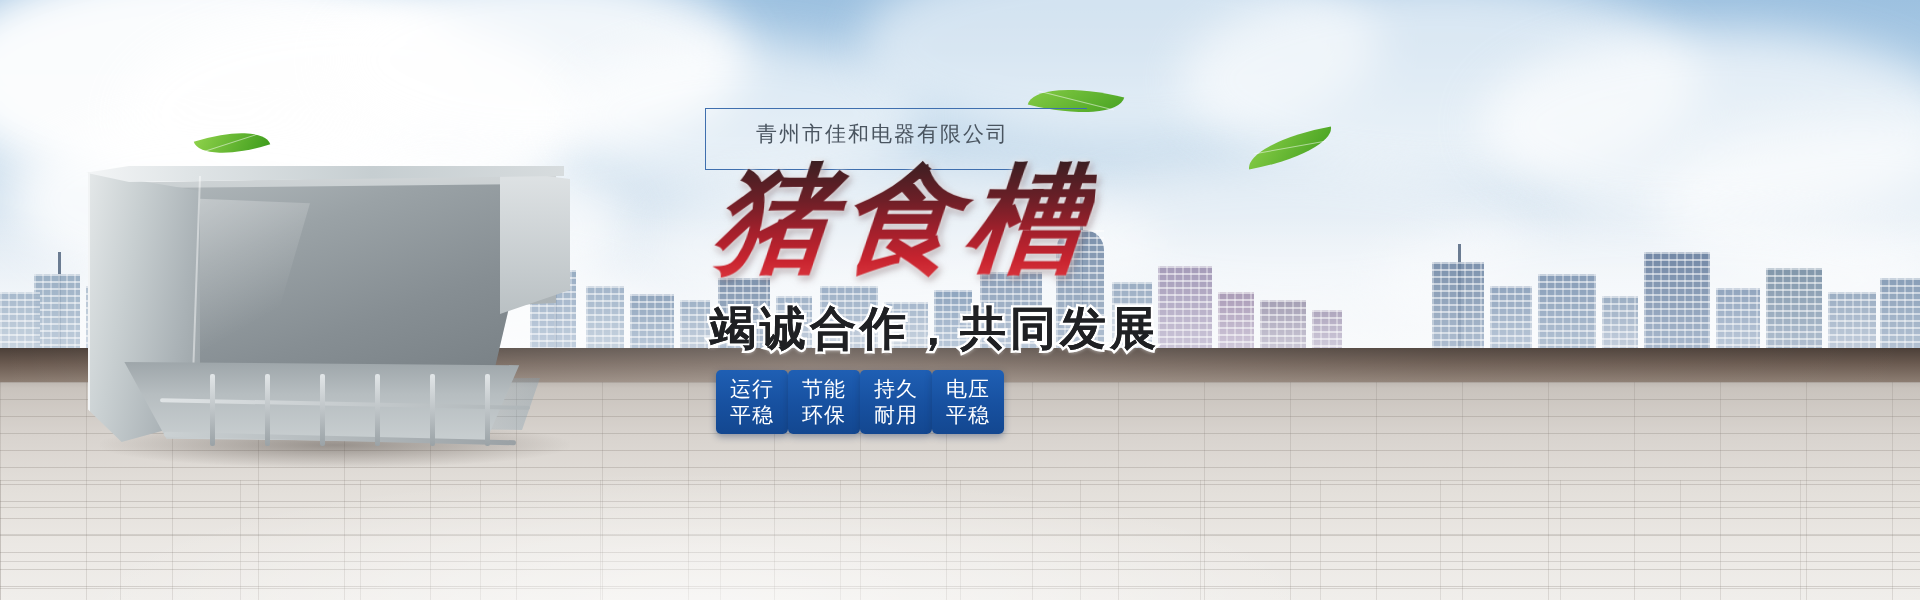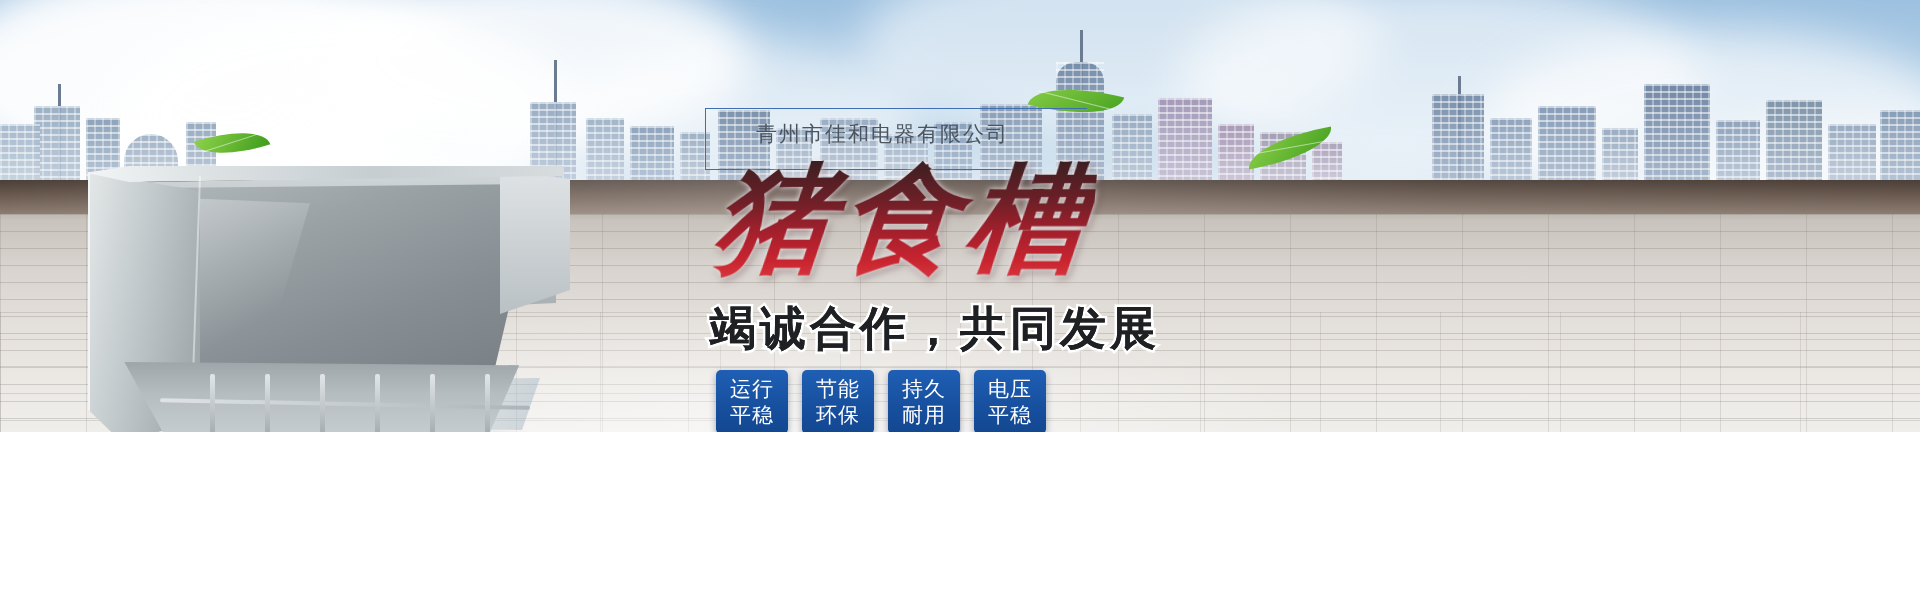--- a/index.html
+++ b/index.html
@@ -1,21 +1,21 @@
 <!DOCTYPE html>
 <html><head>
 <meta charset="utf-8">
 <title>Banner</title>
 <style>
   html,body{margin:0;padding:0;background:#fff;}
   body{font-family:"DejaVu Sans","Liberation Sans",sans-serif;}
 
   .banner{
     position:relative;
-    width:1920px;height:432px;
+    width:1920px;height:600px;
     overflow:hidden;
     background:#cfdcea;
   }
 
   
   .sky{
     position:absolute;left:0;top:0;width:1920px;height:372px;
     background:
       linear-gradient(to bottom,#9dc1e0 0%,#a9c9e4 14%,#bdd6ea 30%,#cfe0ee 48%,#dde8f2 66%,#e7eef5 82%,#eef2f6 100%);
   }
@@ -199,21 +199,21 @@
     text-shadow:0 2px 4px rgba(255,255,255,.9);
   }
   .subline-fill{
     position:absolute;left:10px;top:198px;
     font-size:46px;letter-spacing:4px;white-space:nowrap;font-weight:bold;
     font-family:"DejaVu Sans","Liberation Sans",sans-serif;
     color:#1f2023;
   }
 
   
-  .badges{position:absolute;left:16px;top:270px;display:flex;gap:14px;}
+  .badges{position:absolute;left:16px;top:270px;display:flex;}
   .badge{
     width:72px;height:64px;
     background:linear-gradient(to bottom,#1f5fb4 0%,#17509f 55%,#134790 100%);
     border-radius:5px;
     box-shadow:0 3px 7px rgba(20,45,85,.38);
     display:flex;flex-direction:column;align-items:center;justify-content:center;
     color:#fff;font-size:21px;line-height:1.26;letter-spacing:1px;
     font-family:"DejaVu Sans","Liberation Sans",sans-serif;
   }
   .badge span{display:block;}

